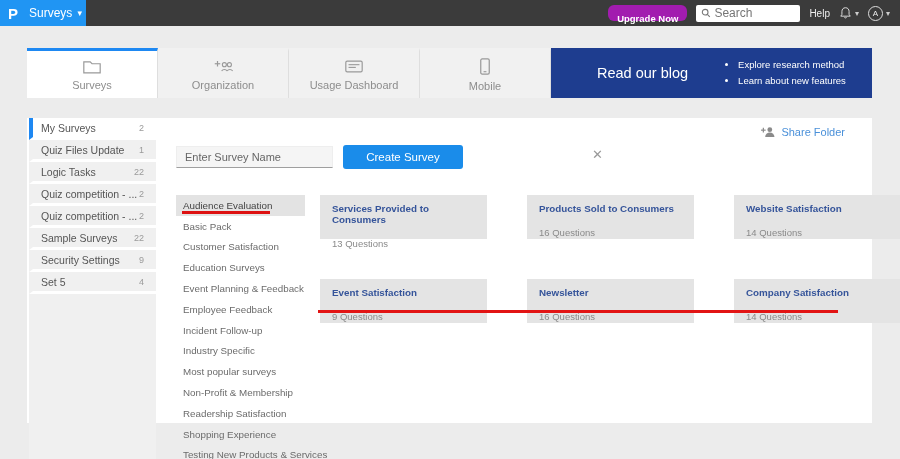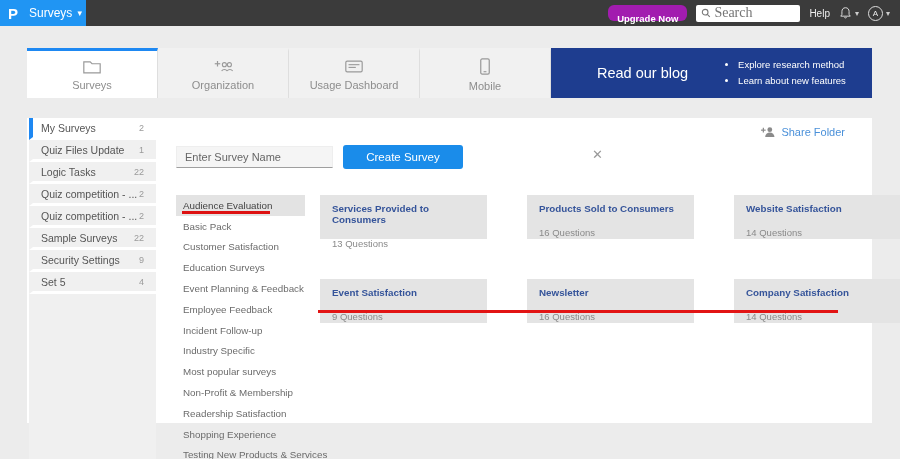--- a/index.html
+++ b/index.html
@@ -8,21 +8,21 @@
 
   
   .topbar { position:absolute; top:0; left:0; width:900px; height:26px; background:#3b3b3b; display:flex; align-items:center; }
   .brand { width:86px; height:26px; background:#2095f3; display:flex; align-items:center; padding-left:8px; color:#fff; }
   .logo { font-size:15px; font-weight:bold; }
   .brand-menu { display:flex; align-items:center; margin-left:11px; font-size:12px; cursor:pointer; }
   .brand-menu .caret { font-size:9px; margin-left:5px; }
   .topbar-right { margin-left:auto; display:flex; align-items:center; gap:9px; padding-right:10px; }
   .upgrade { background:#a21caf; color:#fff; border:none; border-radius:6px; font-size:9.5px; font-weight:bold; height:16px; padding:8px 9px; font-family:"Liberation Sans", sans-serif; cursor:pointer; }
   .search { background:#fff; border-radius:2px; height:17px; width:104px; display:flex; align-items:center; padding:0 5px; gap:3px; }
-  .search input { border:none; outline:none; width:80px; font-size:14px; color:#444; font-family:Liberation Serif, serif; background:transparent; }
+  .search input { border:none; outline:none; width:80px; font-size:12px; color:#444; font-family:Liberation Sans, sans-serif; background:transparent; }
   .help { color:#eee; font-size:10px; cursor:pointer; }
   .icon-caret { color:#ccc; font-size:8px; }
   .bell-wrap, .avatar-wrap { display:flex; align-items:center; gap:3px; }
   .avatar { width:15px; height:15px; border:1.3px solid #ddd; border-radius:50%; color:#eee; font-size:8px; display:flex; align-items:center; justify-content:center; }
 
   
   .tabrow { position:absolute; left:27px; top:48px; width:845px; height:50px; display:flex; }
   .tabs { width:524px; display:flex; }
   .tab { flex:1; background:#f1f1f1; border-right:1px solid #dedede; border-top:3px solid transparent; display:flex; flex-direction:column; align-items:center; justify-content:center; gap:5px; cursor:pointer; }
   .tab.active { background:#fff; border-top:3px solid #1e88f2; }

